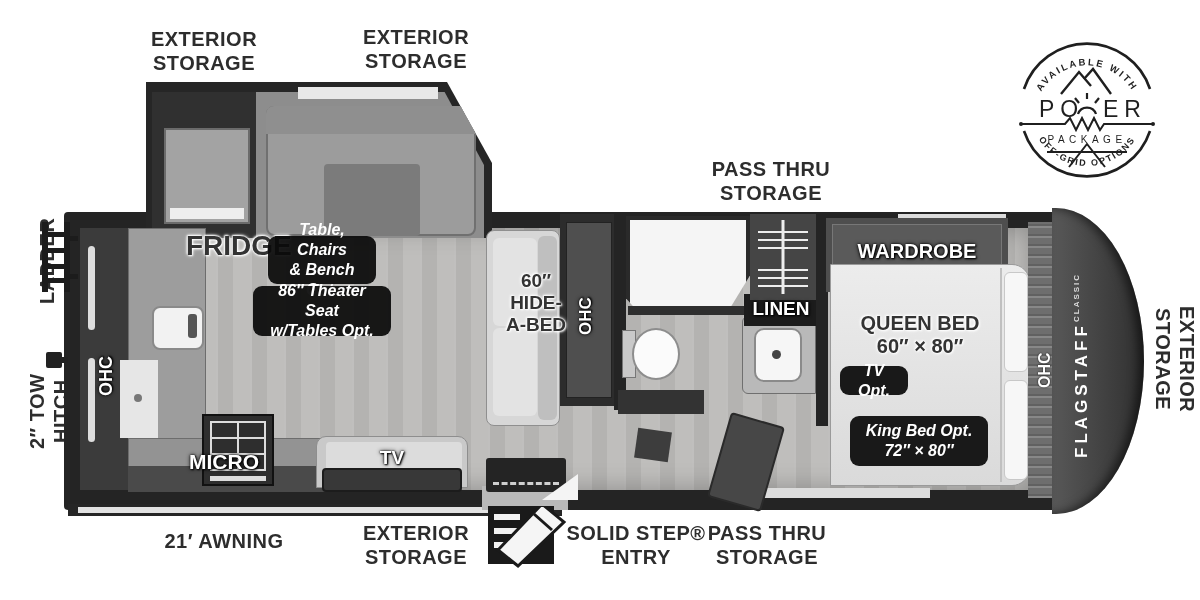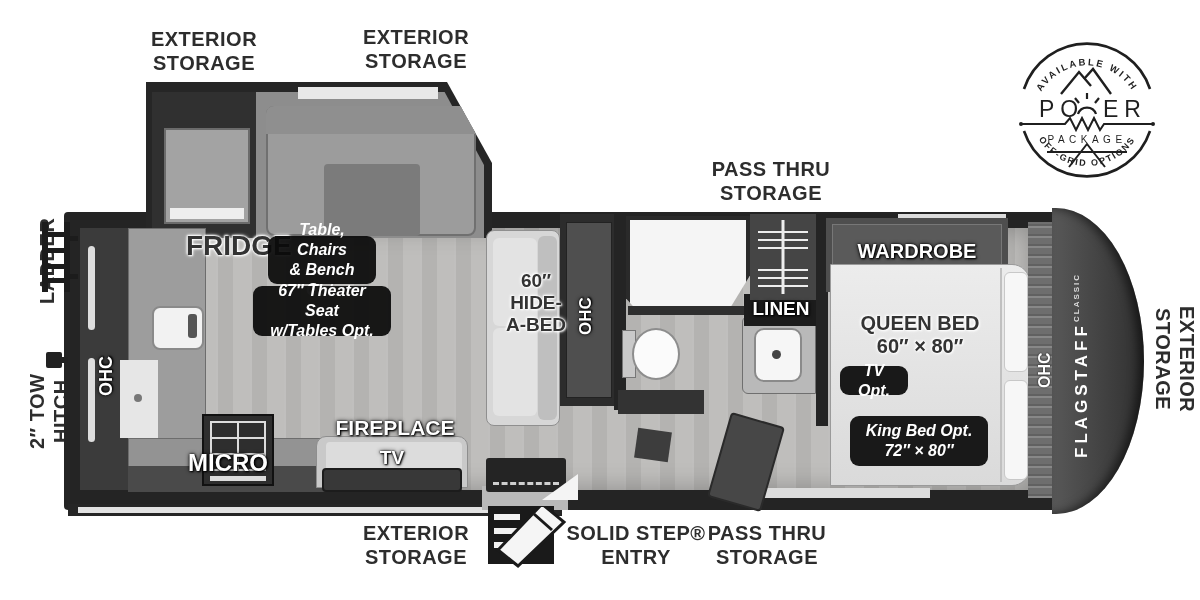--- a/index.html
+++ b/index.html
@@ -35,20 +35,21 @@
 
   <div class="xlbl" style="left:128px;top:28px;width:152px;">EXTERIOR
 STORAGE</div>
   <div class="xlbl" style="left:338px;top:26px;width:156px;">EXTERIOR
 STORAGE</div>
   <div class="xlbl" style="left:692px;top:158px;width:158px;">PASS THRU
 STORAGE</div>
   <div class="xlbl vup" style="left:36px;top:196px;height:130px;width:28px;">LADDER</div>
   <div class="xlbl vup" style="left:26px;top:332px;height:158px;width:64px;">2″ TOW
 HITCH</div>
+  <div class="xlbl" style="left:138px;top:530px;width:172px;">21′ AWNING</div>
   <div class="xlbl" style="left:338px;top:522px;width:156px;">EXTERIOR
 STORAGE</div>
   <div class="xlbl" style="left:558px;top:522px;width:156px;">SOLID STEP®
 ENTRY</div>
   <div class="xlbl" style="left:688px;top:522px;width:158px;">PASS THRU
 STORAGE</div>
   <div class="xlbl vdn" style="left:1146px;top:284px;height:150px;width:52px;">EXTERIOR
 STORAGE</div>
 
   <div class="abs wall" style="left:64px;top:212px;width:1000px;height:298px;border-radius:4px;"></div>
@@ -159,36 +160,35 @@
        background-image:repeating-linear-gradient(0deg,rgba(255,255,255,.18) 0 2px,rgba(0,0,0,.12) 2px 4px,rgba(255,255,255,0) 4px 10px);"></div>
   <div class="abs" style="left:1052px;top:208px;width:92px;height:306px;background:linear-gradient(90deg,#585858,#3c3c3c 70%,#2f2f2f);
        border-radius:0 88px 88px 0 / 0 153px 153px 0;box-shadow:inset -6px 0 10px rgba(0,0,0,.5);"></div>
 
   <div class="pw vup" style="left:96px;top:334px;height:84px;width:26px;font-size:18px;">OHC</div>
   <div class="pd" style="left:186px;top:230px;width:92px;font-size:28px;">FRIDGE</div>
   <div class="pd" style="left:480px;top:270px;width:112px;font-size:19px;">60″
 HIDE-
 A-BED</div>
   <div class="pw vup" style="left:576px;top:278px;height:76px;width:24px;font-size:17px;">OHC</div>
-  <div class="pw" style="left:330px;top:416px;width:130px;font-size:21px;">FIREPLACE</div>
   <div class="pw" style="left:370px;top:447px;width:44px;font-size:19px;">TV</div>
-  <div class="pw" style="left:188px;top:450px;width:72px;font-size:24px;">MICRO</div>
+  <div class="pw" style="left:188px;top:450px;width:72px;font-size:21px;">MICRO</div>
   <div class="pw" style="left:744px;top:298px;width:74px;font-size:19px;">LINEN</div>
   <div class="pw" style="left:836px;top:240px;width:162px;font-size:20px;">WARDROBE</div>
   <div class="pd" style="left:838px;top:312px;width:164px;font-size:20px;">QUEEN BED
 60″ × 80″</div>
   <div class="pw vup" style="left:1036px;top:330px;height:80px;width:24px;font-size:16px;text-shadow:0 0 2px #000;">OHC</div>
   <div class="abs vup" style="left:1072px;top:262px;height:196px;width:52px;display:flex;">
     <div style="color:#fff;font-weight:bold;font-size:17px;letter-spacing:4px;text-align:center;">FLAGSTAFF</div>
     <div style="color:#ddd;font-weight:bold;font-size:8px;letter-spacing:2px;text-align:center;">CLASSIC</div>
   </div>
 
   <div class="badge" style="left:268px;top:236px;width:108px;height:48px;">Table, Chairs
 &amp; Bench Opt.</div>
-  <div class="badge" style="left:253px;top:286px;width:138px;height:50px;">67″ Theater Seat
+  <div class="badge" style="left:253px;top:286px;width:138px;height:50px;">86″ Theater Seat
 w/Tables Opt.</div>
   <div class="badge" style="left:840px;top:366px;width:68px;height:29px;">TV Opt.</div>
   <div class="badge" style="left:850px;top:416px;width:138px;height:50px;">King Bed Opt.
 72″ × 80″</div>
 
   <svg class="abs" style="left:34px;top:218px;" width="44" height="80">
     <rect x="8" y="4" width="6" height="70" fill="#1c1c1c"></rect>
     <rect x="30" y="4" width="6" height="70" fill="#1c1c1c"></rect>
     <rect x="8" y="14" width="28" height="5" fill="#1c1c1c"></rect>
     <rect x="8" y="30" width="28" height="5" fill="#1c1c1c"></rect>

